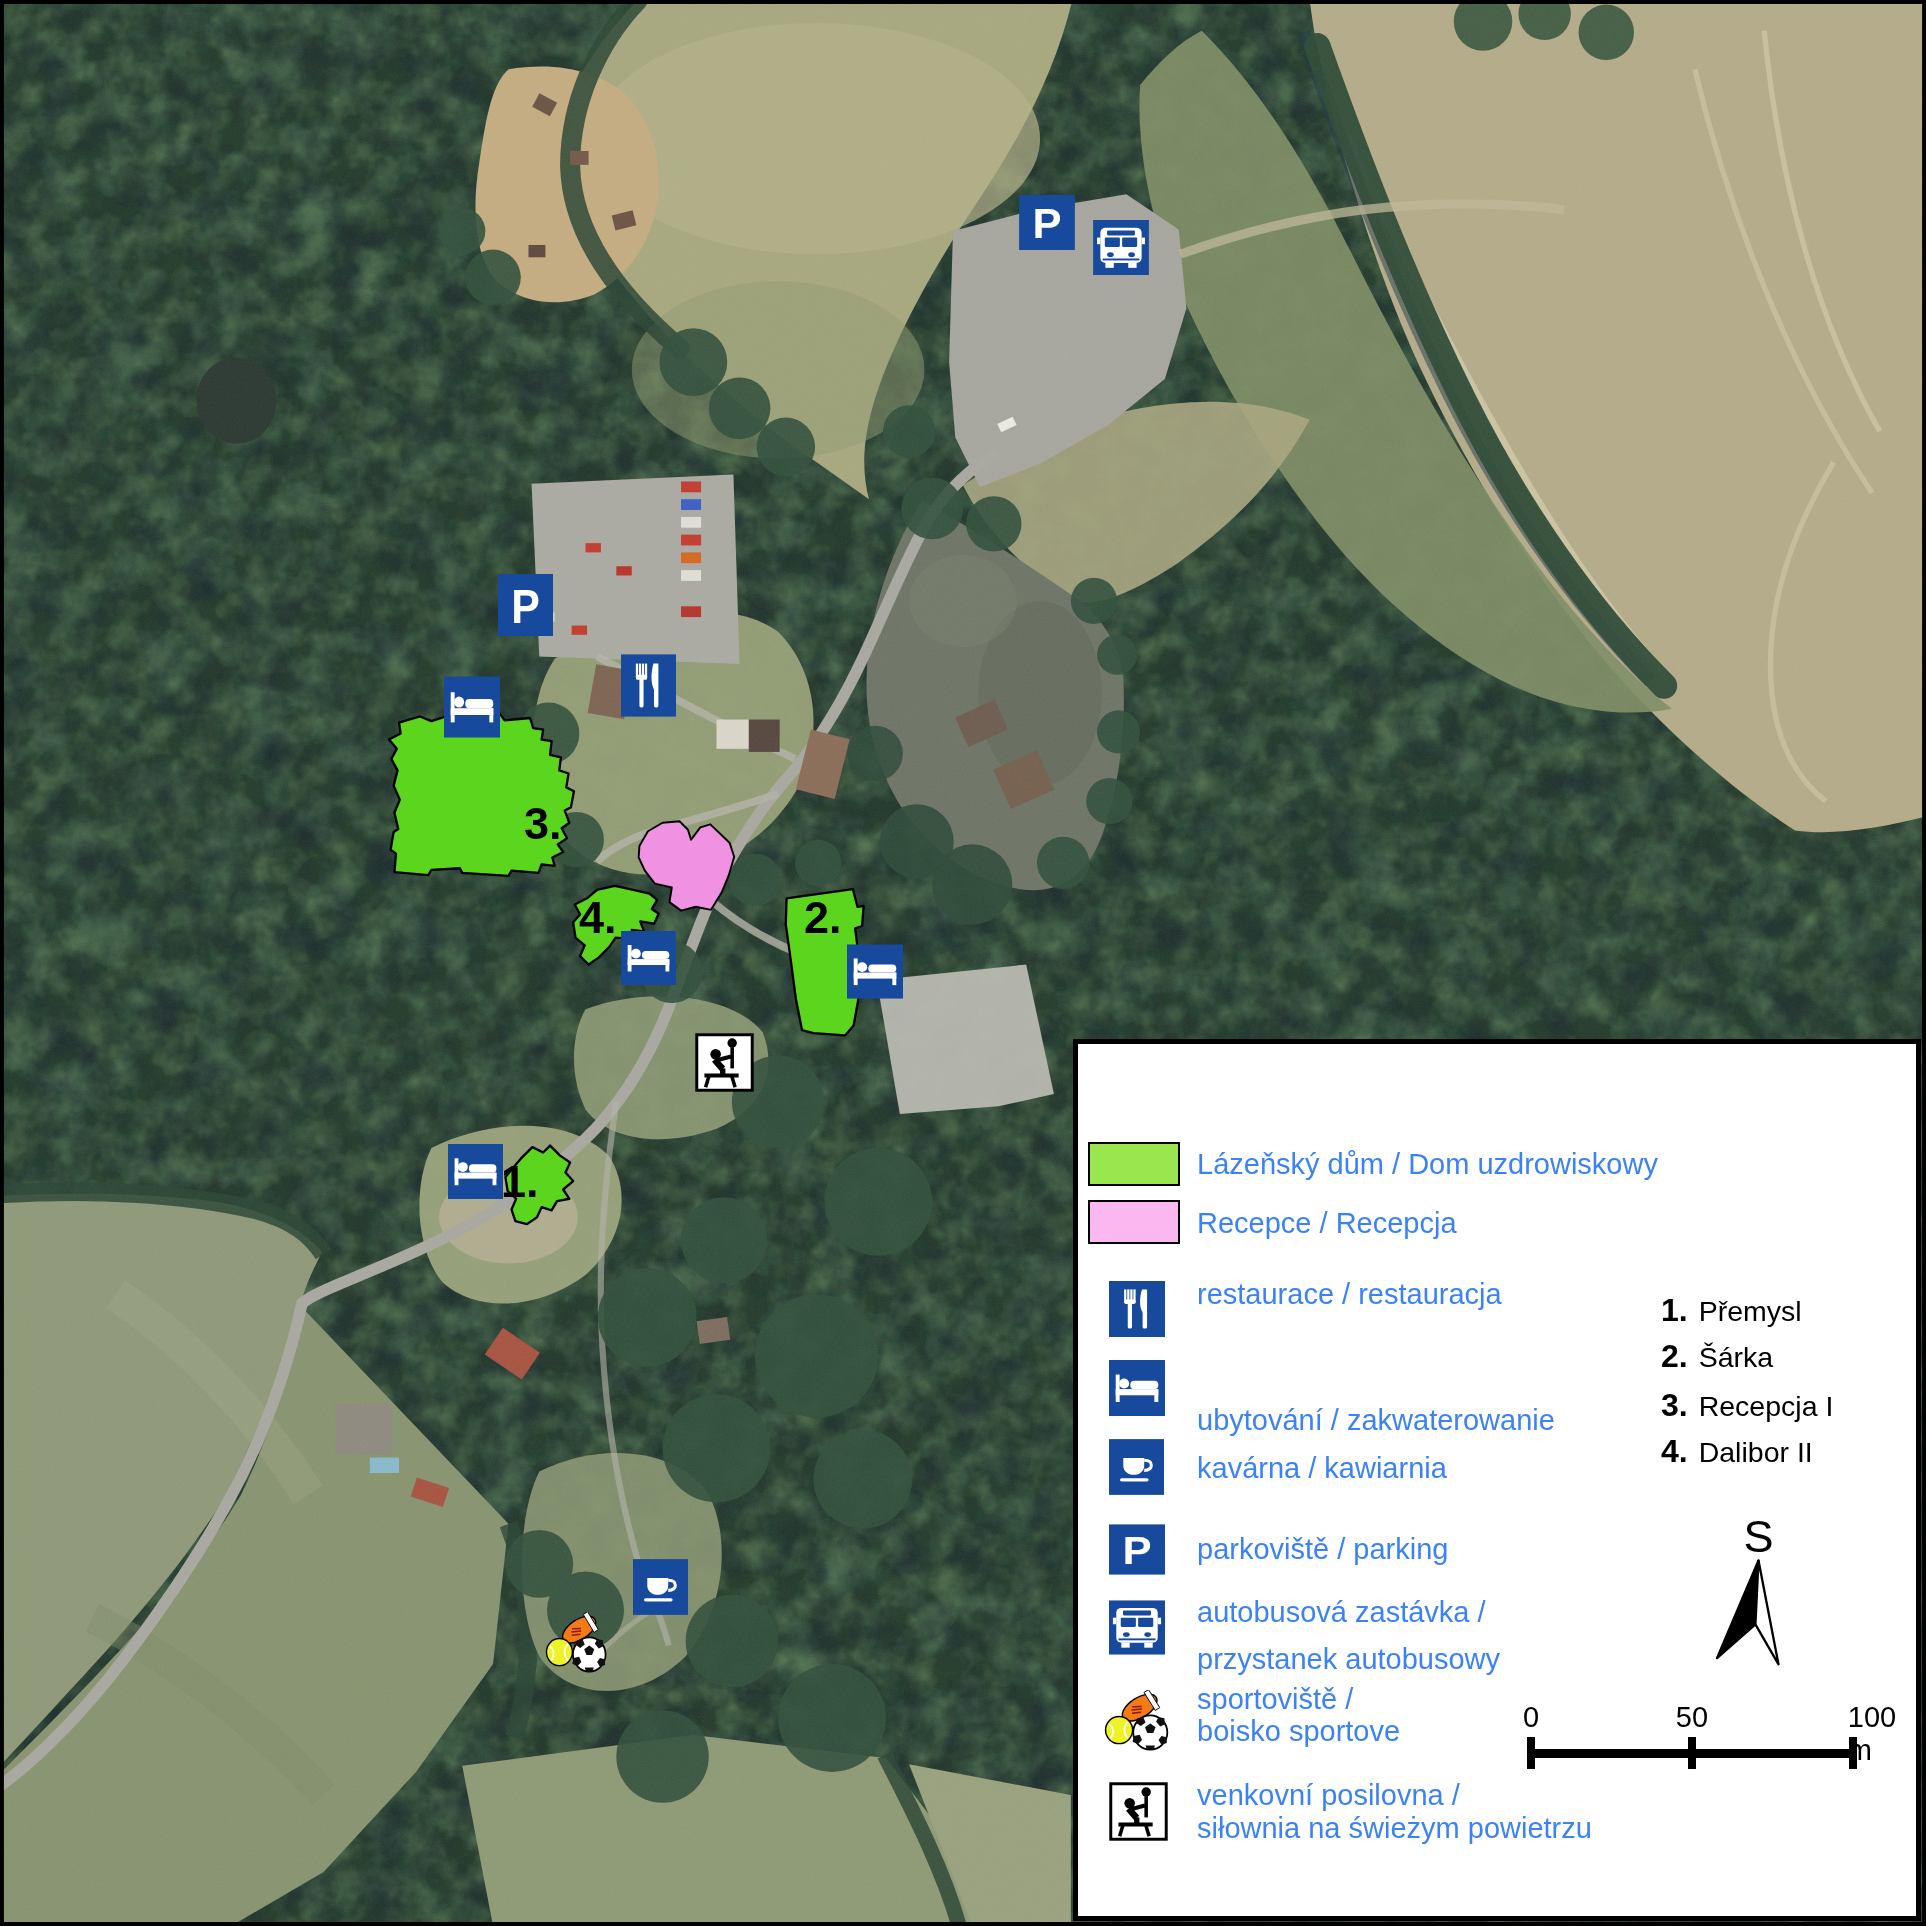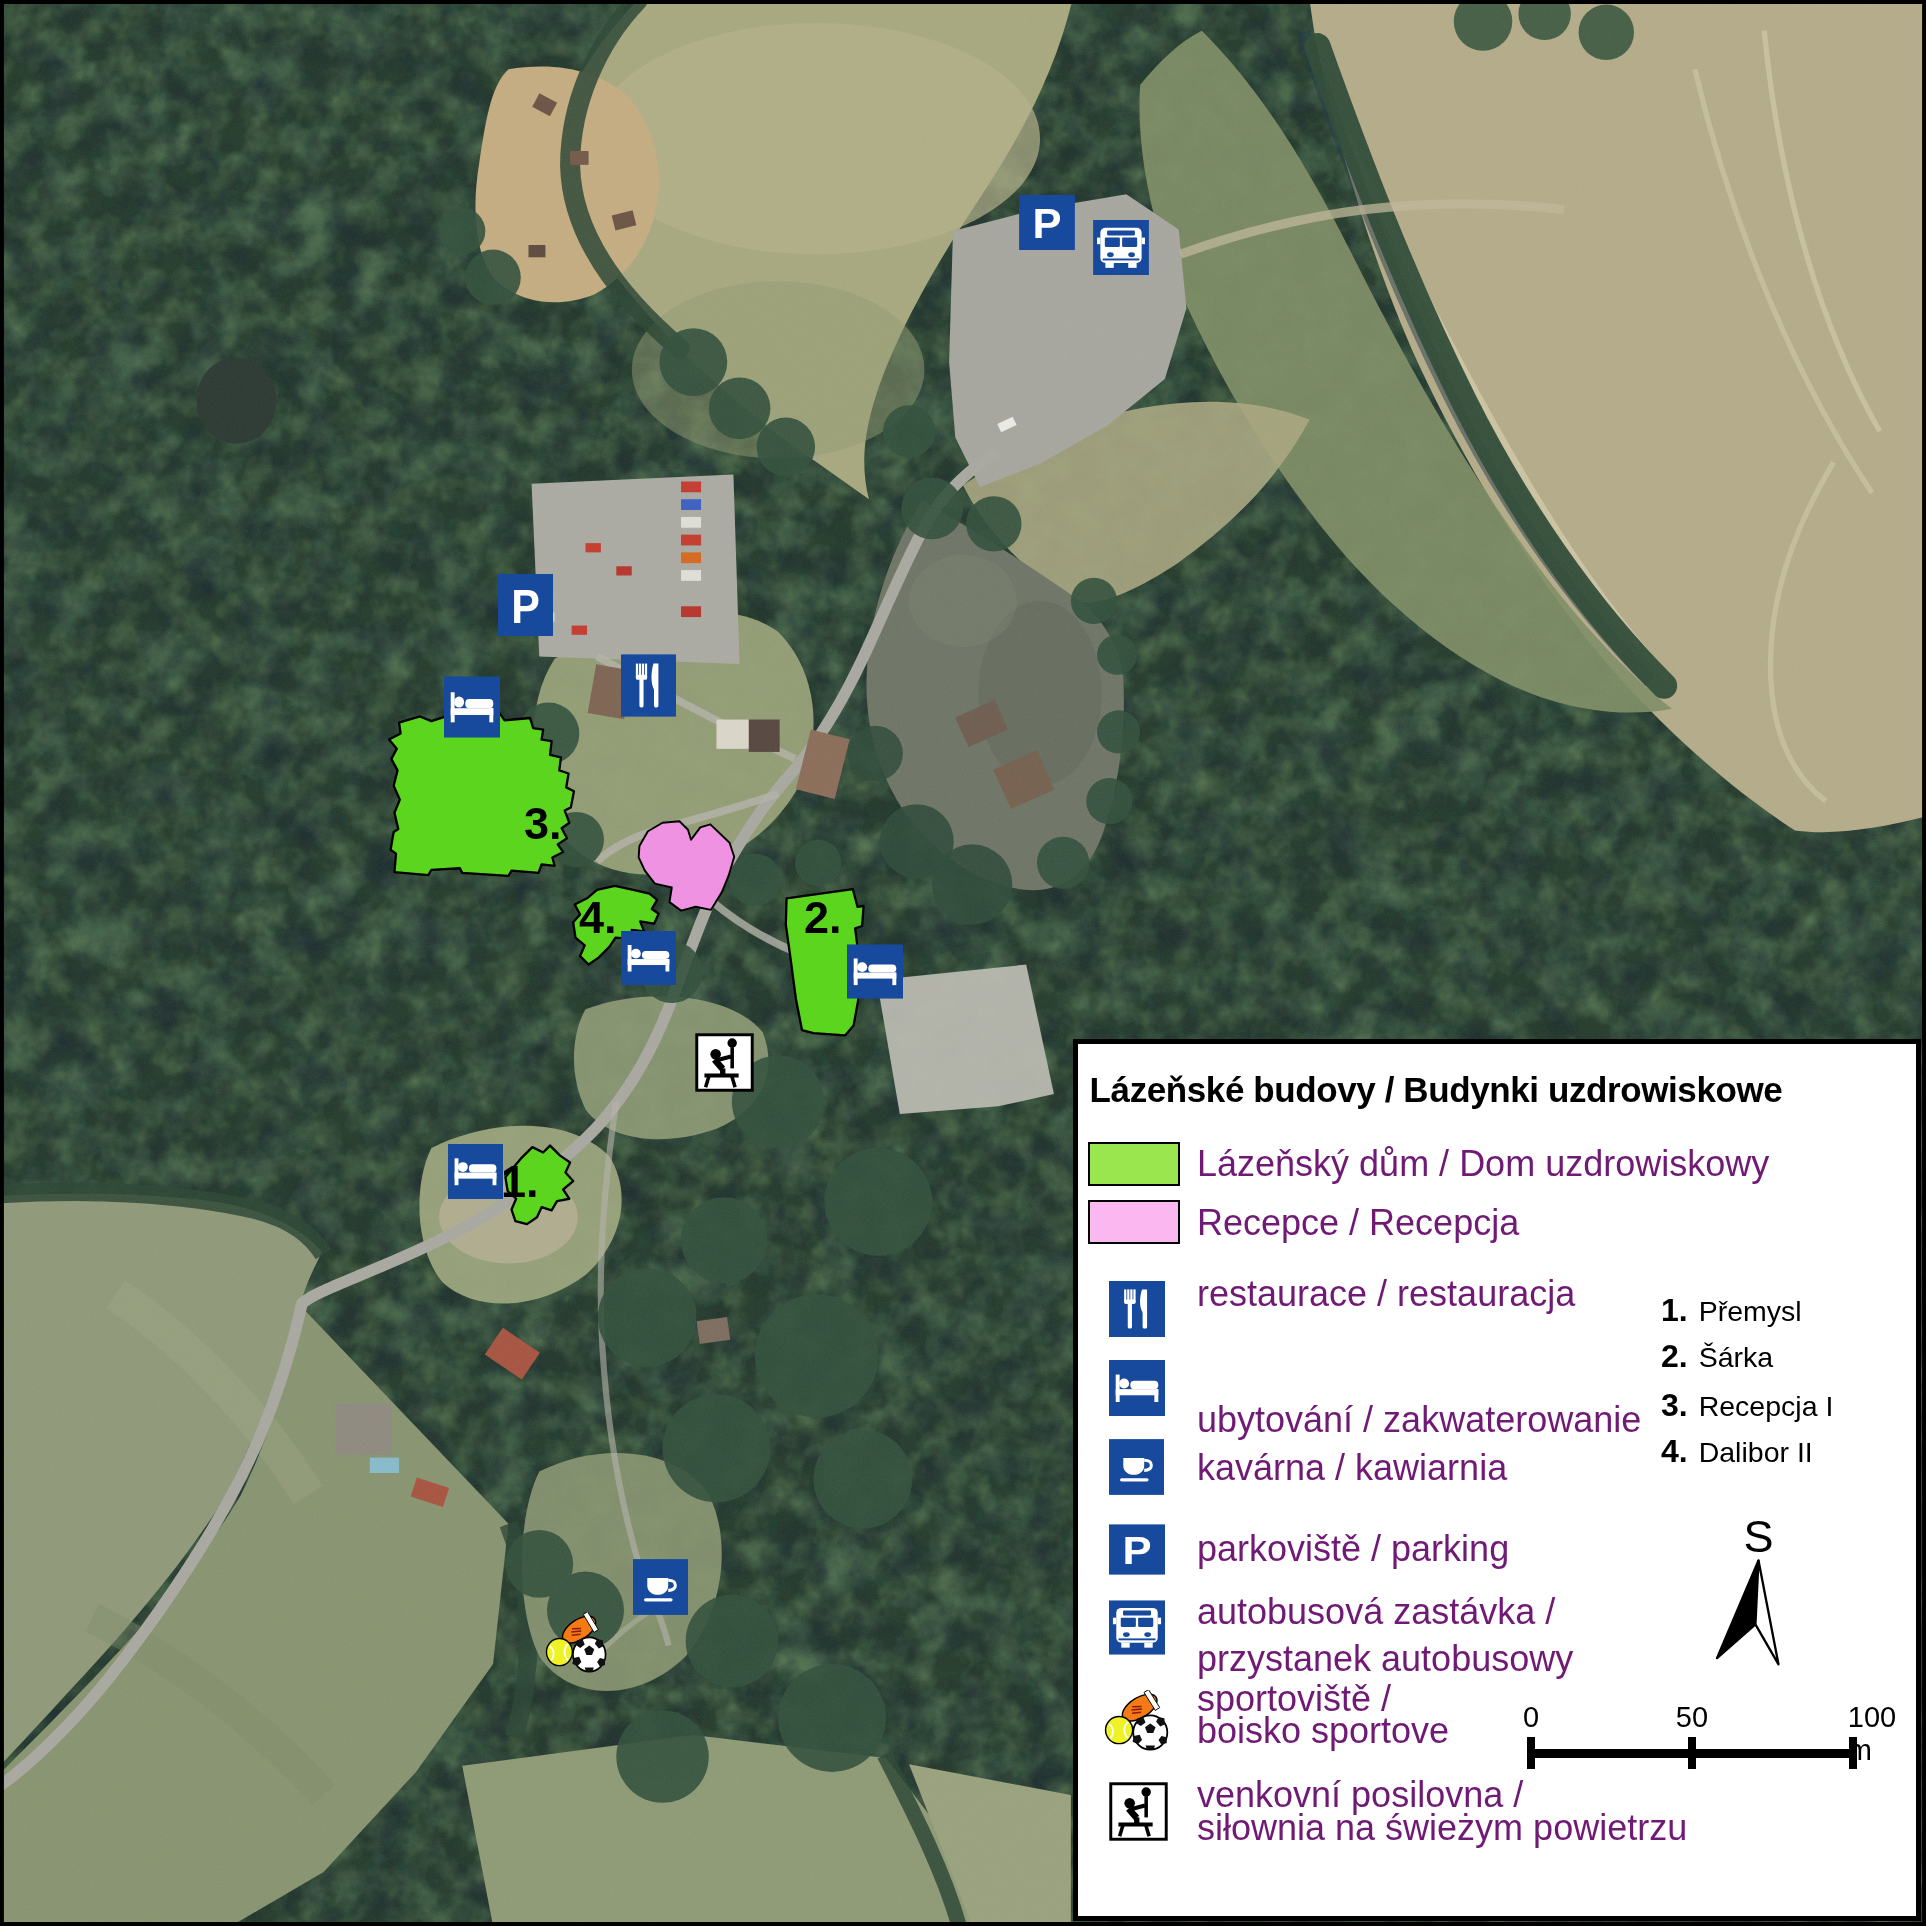--- a/index.html
+++ b/index.html
@@ -6,21 +6,21 @@
   #stage{position:relative;width:1926px;height:1926px;overflow:hidden;
          background:#415f47;font-family:"Liberation Sans","DejaVu Sans",sans-serif;}
   #stage::after{content:"";position:absolute;inset:0;box-shadow:inset 0 0 0 3.9px #000;pointer-events:none;z-index:50;}
   .abs{position:absolute;}
   svg.marker{position:absolute;overflow:visible;z-index:20;}
   .blabel{position:absolute;z-index:21;font-weight:bold;font-size:45px;color:#000;line-height:1;}
   #legend{position:absolute;left:1073px;top:1039px;width:848px;height:882px;
           background:#fff;border:5.4px solid #000;z-index:30;box-sizing:border-box;}
   #legend .title{position:absolute;left:11.6px;top:26px;font-size:35px;font-weight:bold;color:#000;white-space:nowrap;letter-spacing:-0.4px;}
   .swatch{position:absolute;left:10px;width:92px;height:44px;border:2.3px solid #000;box-sizing:border-box;}
-  .swlabel,.rowlabel{position:absolute;left:119px;font-size:36px;color:#701a75;white-space:nowrap;transform:translateY(-50%);}
+  .swlabel,.rowlabel{position:absolute;left:119px;font-size:29px;color:#3b82f6;white-space:nowrap;transform:translateY(-50%);}
   .numrow{position:absolute;left:583px;transform:translateY(-50%);white-space:nowrap;}
   .numrow .n{font-size:32px;font-weight:bold;}
   .numrow .nm{font-size:28.5px;margin-left:11px;}
   .licon{position:absolute;left:31px;}
   .scale-label{position:absolute;font-size:29px;color:#000;transform:translateX(-50%);top:657px;}
   .tick{position:absolute;width:7.7px;height:32px;background:#000;top:693px;}
   #sbar{position:absolute;left:453px;top:705px;width:323px;height:8.5px;background:#000;}
   #north-s{position:absolute;left:642px;top:467px;width:77px;text-align:center;font-size:45px;color:#000;}
 </style>
 </head>
@@ -320,21 +320,20 @@
 <svg class="marker" style="left:544px;top:1612px;" width="68" height="66" viewBox="0 0 88 86">
       <use href="#sym-sport"></use>
     </svg>
 
 <div class="blabel" style="left:501px;top:1159px;">1.</div>
 <div class="blabel" style="left:804px;top:895px;">2.</div>
 <div class="blabel" style="left:524px;top:801px;">3.</div>
 <div class="blabel" style="left:579px;top:895px;">4.</div>
 
 <div id="legend">
-  <div class="title">Lázeňské budovy / Budynki uzdrowiskowe</div>
 
   <div class="swatch" style="top:98px;background:#99e64f;"></div>
   <div class="swlabel" style="top:120px;">Lázeňský dům / Dom uzdrowiskowy</div>
 
   <div class="swatch" style="top:156px;background:#fbb7f0;"></div>
   <div class="swlabel" style="top:179px;">Recepce / Recepcja</div>
 
   <svg class="licon" style="top:237px;" width="56" height="56" viewBox="0 0 73 73">
         <use href="#sym-fork"></use>
       </svg>

